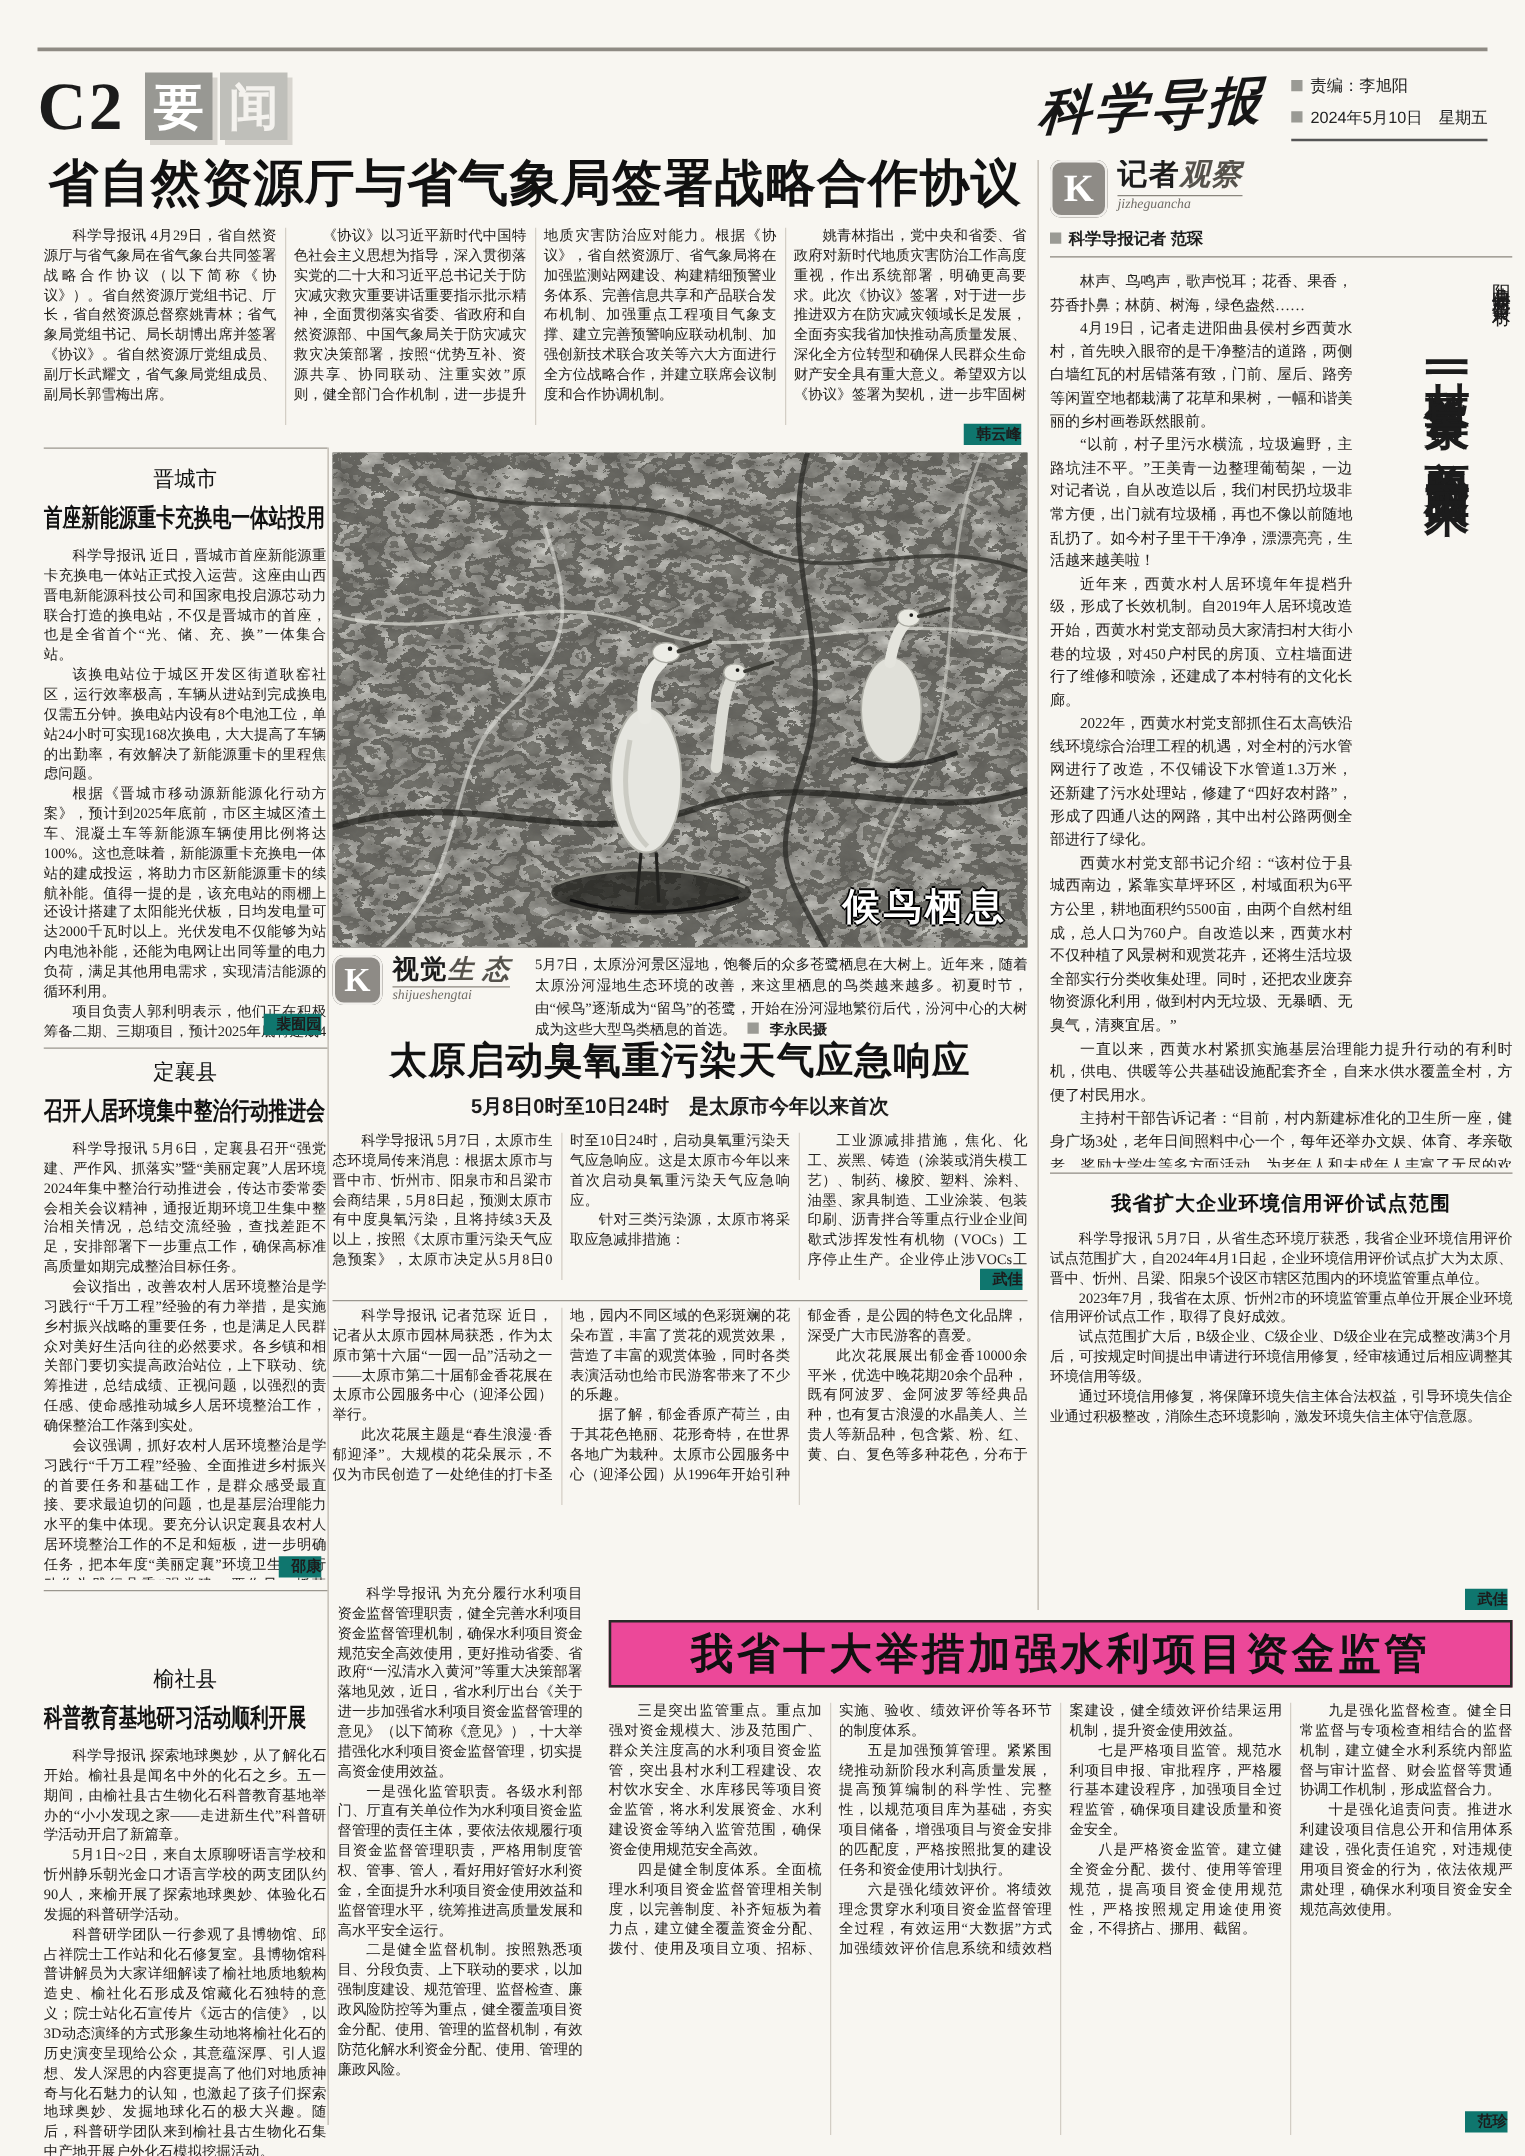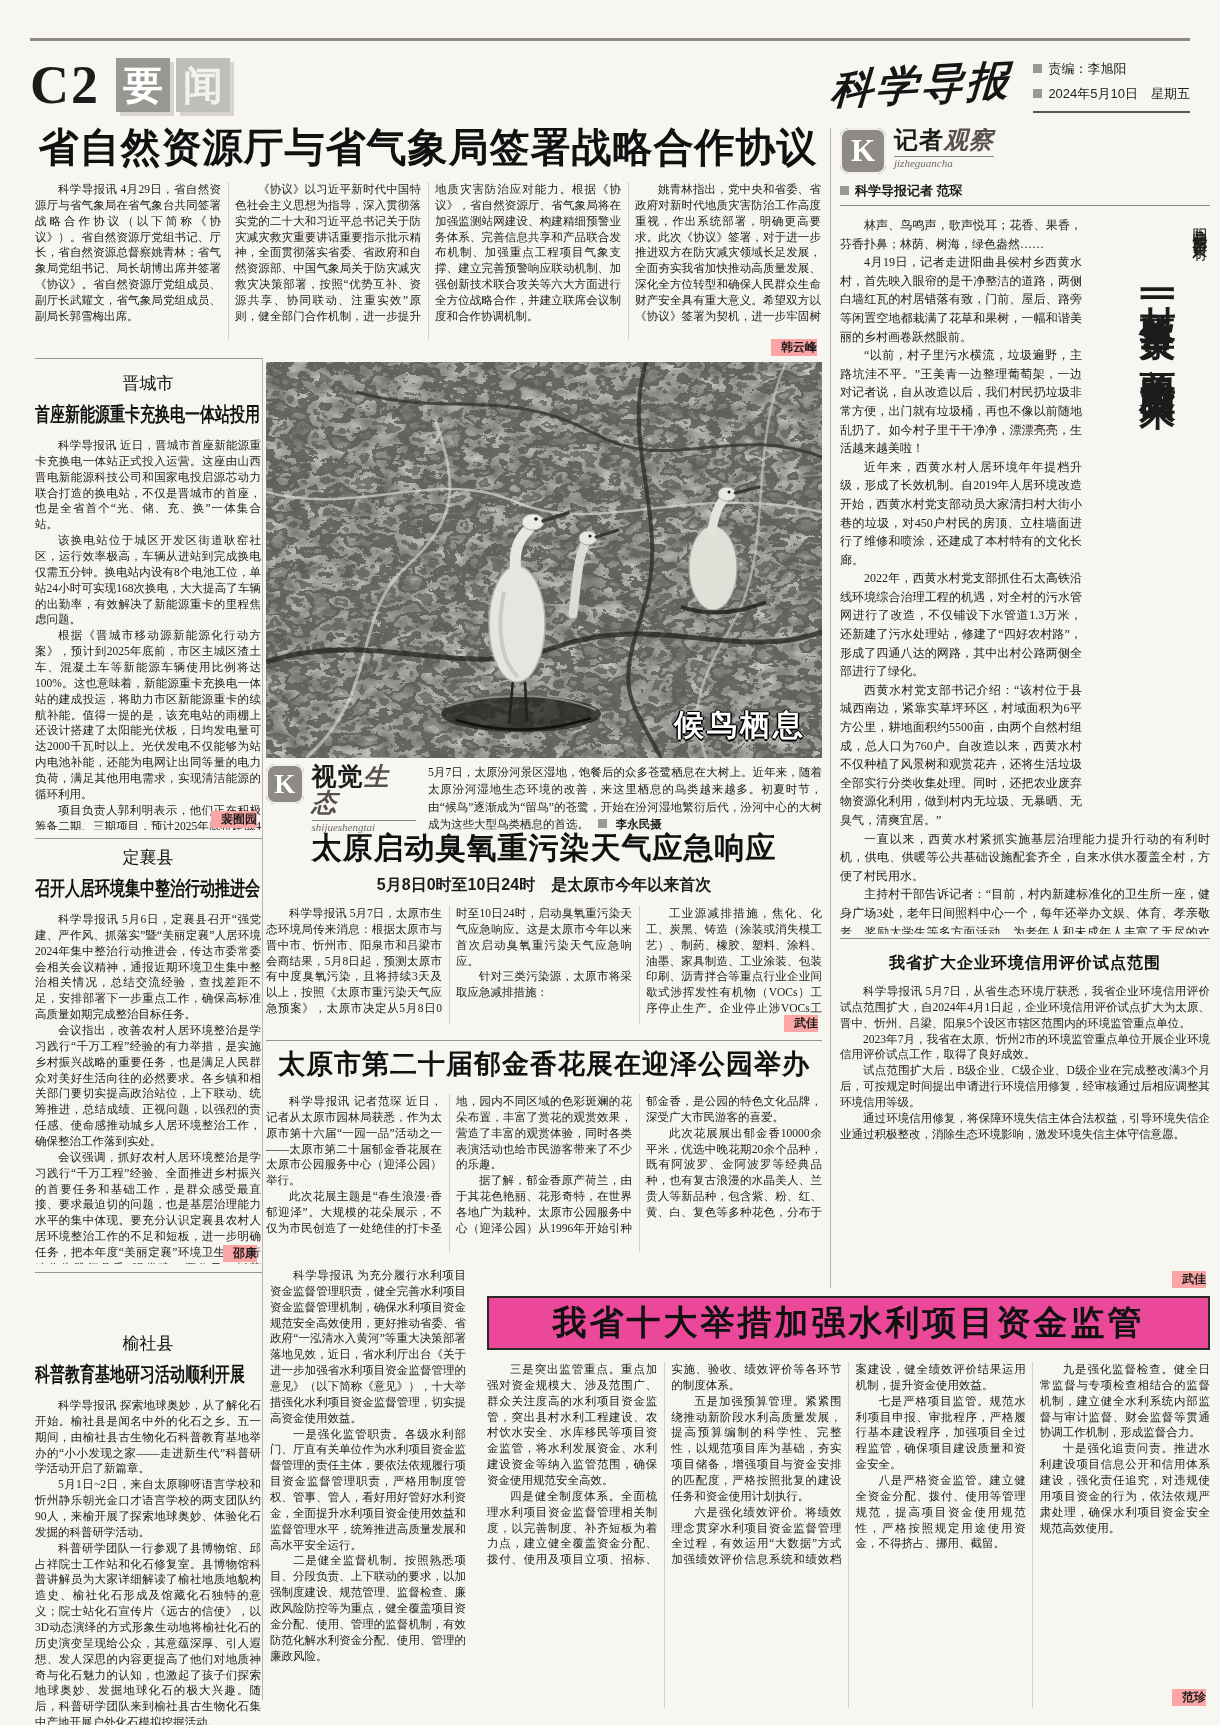--- a/index.html
+++ b/index.html
@@ -28,21 +28,21 @@
   #masthead { font-size:42px; font-weight:bold; font-style:italic; transform:skewX(-6deg) rotate(-3deg);
               font-family:"DejaVu Serif","Liberation Serif",serif; color:#161616; letter-spacing:3px; }
   #issue-info { font-size:13px; font-family:"Liberation Sans",sans-serif; color:#222; line-height:1.9;
                 border-bottom:2px solid #555; padding-bottom:4px; }
   .sq { display:inline-block; width:9px; height:9px; background:#9a9a94; margin-right:6px; }
 
   
   .body-txt { font-size:11.5px; line-height:1.38; text-align:justify; color:#23211e; }
   .body-txt p { text-indent:2em; }
   .byline { position:absolute; right:4px; bottom:2px; font-weight:bold; font-size:12px;
-            background:#fca5a5; padding-left:10px; }
+            background:#0f766e; padding-left:10px; }
   .cols { column-gap:14px; column-rule:1px solid #d3cec5; height:100%; }
 
   
   #lead { position:absolute; left:35px; top:124px; width:786px; height:234px; }
   #lead h1 { font-size:40px; text-align:center; letter-spacing:1px; line-height:1.15; margin-bottom:12px; }
   #lead .cols { column-count:4; height:158px; overflow:hidden; }
 
   
   .rail-block { position:absolute; left:35px; width:226px; overflow:hidden; }
   .kicker { font-size:17px; margin-bottom:6px; font-family:"Liberation Sans",sans-serif; color:#111;text-align:center; }
@@ -57,21 +57,21 @@
   #photo svg { display:block; }
   #photo-overlay { position:absolute; right:16px; bottom:12px; font-size:30px; letter-spacing:3px;
                    color:#fff; font-family:"Liberation Sans",sans-serif; font-weight:bold;
                    text-shadow:-1.5px 0 #000, 1.5px 0 #000, 0 -1.5px #000, 0 1.5px #000; }
   #photo-cap { position:absolute; left:266px; top:764px; width:556px; height:58px; display:flex; gap:12px; }
   .brand { display:flex; gap:8px; align-items:flex-start; flex:0 0 150px; }
   .k-tile { width:40px; height:40px; border-radius:9px; background:#8e8b86; color:#fff; display:flex;
             align-items:center; justify-content:center; font-size:27px; font-weight:bold;
             font-family:"Liberation Serif",serif; box-shadow:inset 0 0 0 2px #f2f0ec, inset 0 0 0 4px #8e8b86; }
   .brand-txt { line-height:1.05; }
-  .brand-title { font-size:25px; font-weight:bold; letter-spacing:1px; }
+  .brand-title { font-size:21px; font-weight:bold; letter-spacing:1px; }
   .brand-title .fancy { font-style:italic; color:#55524c; }
   .brand-pinyin { font-size:11px; font-style:italic; color:#6d6a64; border-top:1px solid #8a867e;
                   margin-top:3px; padding-top:1px; font-family:"Liberation Serif",serif; }
   #photo-cap .cap { flex:1; font-size:11.5px; line-height:1.5; text-align:justify; }
   #photo-cap .credit { font-weight:bold; }
 
   
   #ozone { position:absolute; left:266px; top:828px; width:556px; height:206px; }
   #ozone h2 { font-size:30px; text-align:center; letter-spacing:1px; }
   #ozone .subhead { font-size:16px; text-align:center; font-weight:bold; margin:6px 0 10px 0;
@@ -260,21 +260,20 @@
       <p>针对三类污染源，太原市将采取应急减排措施：</p>
       <p>工业源减排措施，焦化、化工、炭黑、铸造（涂装或消失模工艺）、制药、橡胶、塑料、涂料、油墨、家具制造、工业涂装、包装印刷、沥青拌合等重点行业企业间歇式涉挥发性有机物（VOCs）工序停止生产。企业停止涉VOCs工序的检修，停止清洗、退料、吹扫、放空、晾干等作业。</p>
 
     </div>
     <div class="byline">武佳</div>
   </div>
 
   <div class="rule-h" style="left:266px;top:1040px;width:556px;"></div>
 
   <div id="tulip">
-    <h2 class="hd">太原市第二十届郁金香花展在迎泽公园举办</h2>
     <div class="cols body-txt">
       <p>科学导报讯 记者范琛 近日，记者从太原市园林局获悉，作为太原市第十六届“一园一品”活动之一——太原市第二十届郁金香花展在太原市公园服务中心（迎泽公园）举行。</p>
       <p>此次花展主题是“春生浪漫·香郁迎泽”。大规模的花朵展示，不仅为市民创造了一处绝佳的打卡圣地，园内不同区域的色彩斑斓的花朵布置，丰富了赏花的观赏效果，营造了丰富的观赏体验，同时各类表演活动也给市民游客带来了不少的乐趣。</p>
       <p>据了解，郁金香原产荷兰，由于其花色艳丽、花形奇特，在世界各地广为栽种。太原市公园服务中心（迎泽公园）从1996年开始引种郁金香，是公园的特色文化品牌，深受广大市民游客的喜爱。</p>
       <p>此次花展展出郁金香10000余平米，优选中晚花期20余个品种，既有阿波罗、金阿波罗等经典品种，也有复古浪漫的水晶美人、兰贵人等新品种，包含紫、粉、红、黄、白、复色等多种花色，分布于公园大草坪景区、大象喷泉区、北门西侧塑胶路以及湖东岸等地。</p>
 
     </div>
   </div>
 
   <div id="observer">

